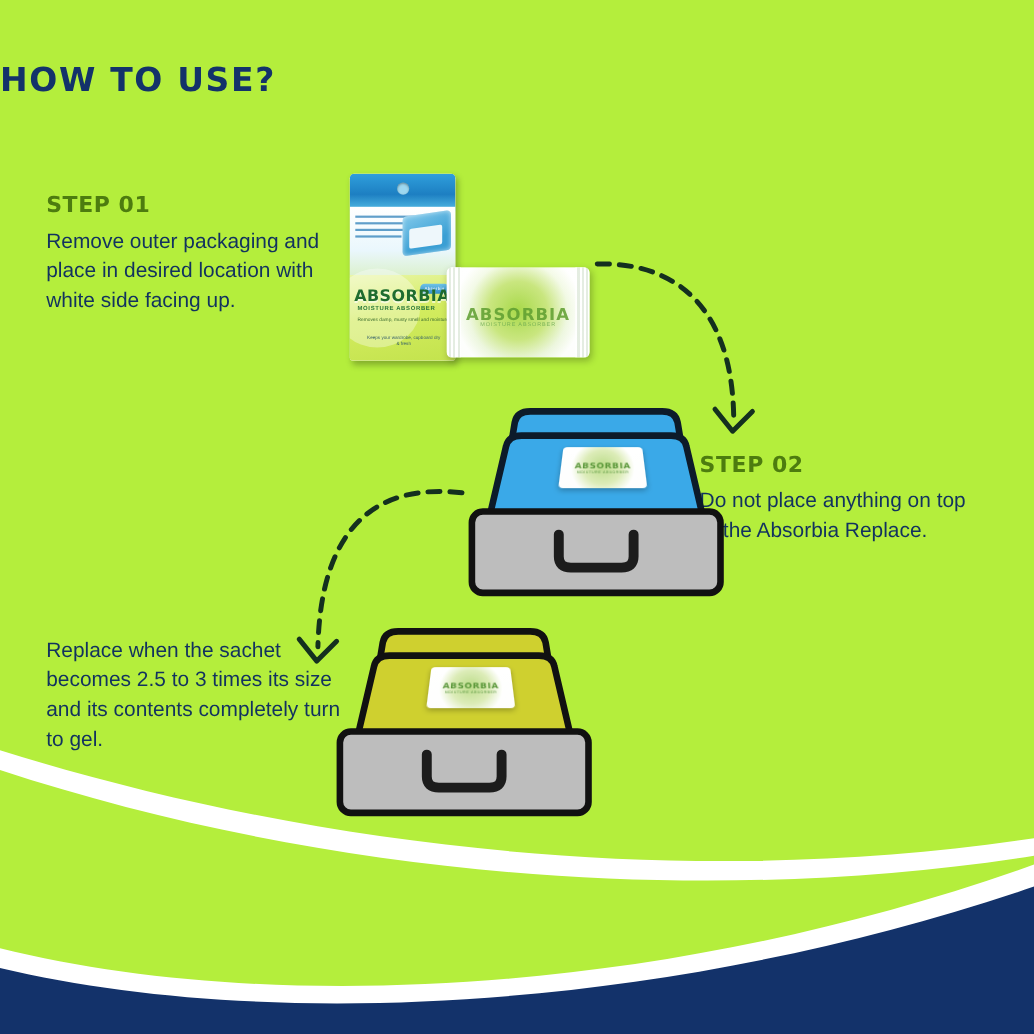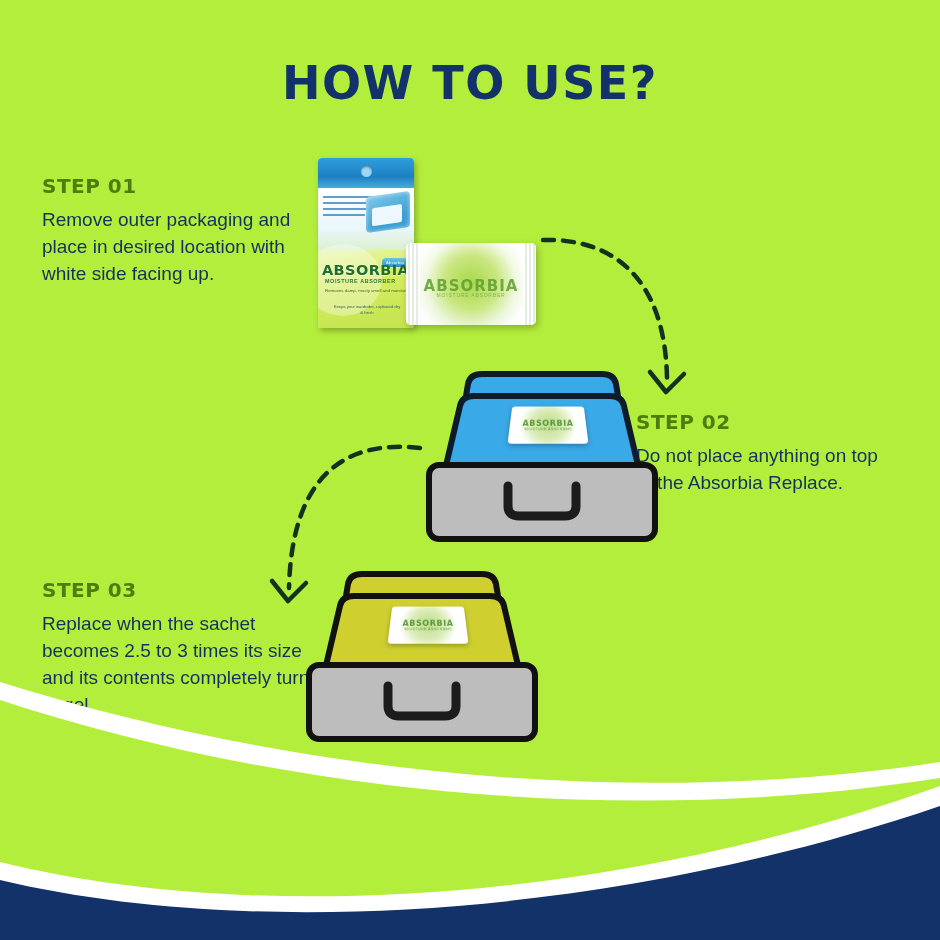--- a/index.html
+++ b/index.html
@@ -26,22 +26,22 @@
     bottom: 0;
     width: 940px;
     height: 260px;
   }
   
   #title {
     position: absolute;
     top: 56px;
     left: 0;
     width: 940px;
-    text-align: center;
-    font-size: 46px;
+    text-align: left;
+    font-size: 30px;
     font-weight: 700;
     letter-spacing: 1.5px;
     color: #13326a;
     font-family: "DejaVu Sans", sans-serif;
   }
   
   .step-block { position: absolute; }
   .step-title {
     font-size: 20px;
     font-weight: 700;
@@ -214,21 +214,20 @@
     <div class="step-title">STEP 01</div>
     <div class="step-body">Remove outer packaging and place in desired location with white side facing up.</div>
   </div>
 
   <div class="step-block" id="step2-block">
     <div class="step-title">STEP 02</div>
     <div class="step-body">Do not place anything on top of the Absorbia Replace.</div>
   </div>
 
   <div class="step-block" id="step3-block">
-    <div class="step-title">STEP 03</div>
     <div class="step-body">Replace when the sachet becomes 2.5 to 3 times its size and its contents completely turn to gel.</div>
   </div>
 
   <div id="package">
     <div id="pkg-header">
       <div id="pkg-hole"></div>
     </div>
     <div id="pkg-upper"></div>
     <div class="pkg-bullets">
       <i></i>

